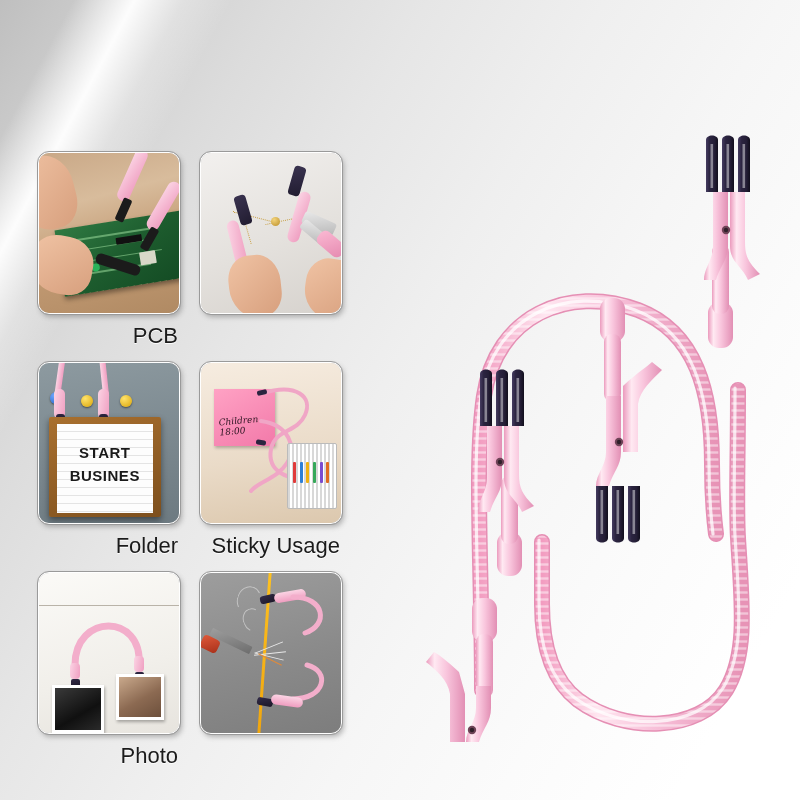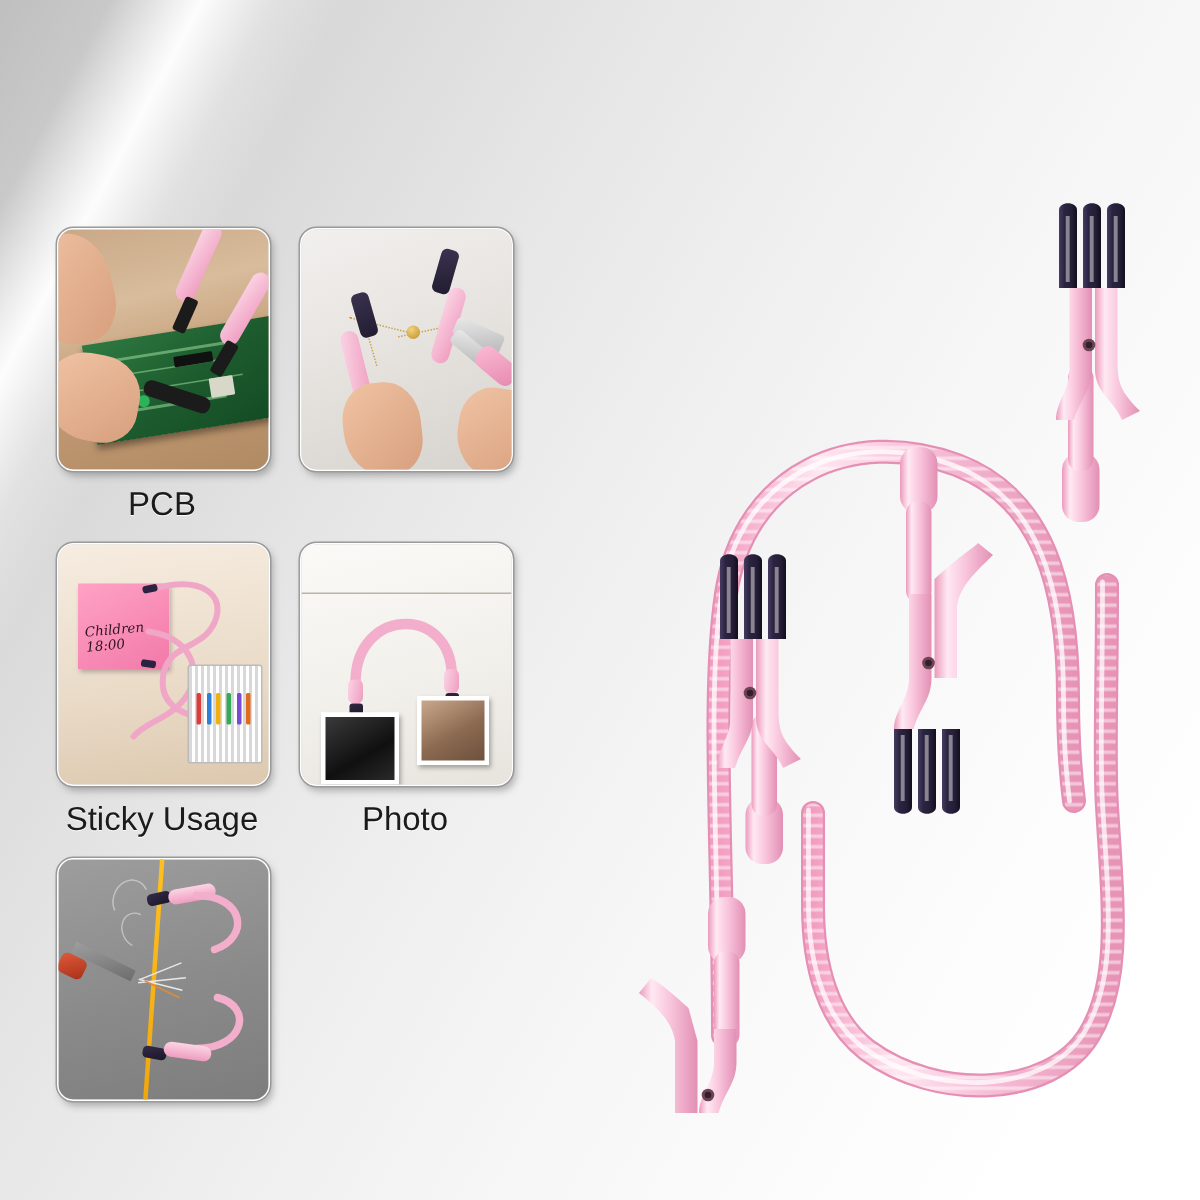--- a/index.html
+++ b/index.html
@@ -50,21 +50,21 @@
   .card{
     position:relative;width:140px;height:160px;
     border-radius:11px;
     border:1.6px solid #ffffff;
     outline:1px solid #9a9a9a;
     overflow:hidden;
     box-shadow:2px 3px 5px rgba(80,80,80,.38);
     background:#cfcfcf;
   }
   .cap{
-    height:44px;line-height:44px;text-align:center;
+    height:44px;line-height:44px;text-align:right;
     font-size:22px;color:#1b1b1b;
     text-shadow:0 1px 0 rgba(255,255,255,.9);
     white-space:nowrap;
   }
   .scene{position:absolute;inset:0;}
   
   .pcb-bg{position:absolute;inset:0;background:
       linear-gradient(165deg,#c9a887 0%,#d8bc9c 30%,#c29a73 60%,#b08a63 100%);}
   .pcb-board{position:absolute;left:14%;top:42%;width:92%;height:42%;
       background:linear-gradient(150deg,#2f7a42,#1d5c2e 50%,#134a23);
@@ -186,20 +186,50 @@
           <div class="plier" style="left:72%;top:40%;width:34px;height:13px;transform:rotate(24deg)"></div>
           <div class="plier" style="left:70%;top:46%;width:30px;height:11px;transform:rotate(40deg)"></div>
           <div style="position:absolute;left:82%;top:52%;width:30px;height:16px;
               background:linear-gradient(120deg,#fbb9d3,#e58ab0);border-radius:6px;transform:rotate(40deg)"></div>
           <div class="hand" style="left:20%;top:64%;width:52px;height:62px;transform:rotate(-6deg)"></div>
           <div class="hand" style="left:74%;top:66%;width:54px;height:60px;transform:rotate(8deg)"></div>
         </div>
       </div>
     </div>
 
+    <div class="cell">
+      <div class="card">
+        <div class="scene">
+          <div class="fd-bg"></div>
+          <div class="pin" style="left:8%;top:18%;background:radial-gradient(circle at 35% 30%,#6fa8ff,#1f5fc4)"></div>
+          <div class="pin" style="left:30%;top:20%;background:radial-gradient(circle at 35% 30%,#ffe36b,#d9a407)"></div>
+          <div class="pin" style="left:58%;top:20%;background:radial-gradient(circle at 35% 30%,#ffe36b,#d9a407)"></div>
+
+          <div style="position:absolute;left:13%;top:-6%;width:6px;height:46px;
+              background:linear-gradient(90deg,#fbd4e4,#ef9dc0);border-radius:3px;transform:rotate(8deg)"></div>
+          <div style="position:absolute;left:11%;top:16%;width:11px;height:30px;
+              background:linear-gradient(100deg,#fbd4e4,#ef9dc0);border-radius:5px"></div>
+          <div style="position:absolute;left:12%;top:32%;width:9px;height:18px;
+              background:linear-gradient(160deg,#2f2844,#1a1527);border-radius:3px"></div>
+          <div style="position:absolute;left:44%;top:-6%;width:6px;height:46px;
+              background:linear-gradient(90deg,#fbd4e4,#ef9dc0);border-radius:3px;transform:rotate(-6deg)"></div>
+          <div style="position:absolute;left:42%;top:16%;width:11px;height:30px;
+              background:linear-gradient(100deg,#fbd4e4,#ef9dc0);border-radius:5px"></div>
+          <div style="position:absolute;left:43%;top:32%;width:9px;height:18px;
+              background:linear-gradient(160deg,#2f2844,#1a1527);border-radius:3px"></div>
+          <div class="board-frame">
+            <div class="board-face">
+              <div class="board-txt" style="top:22%">START</div>
+              <div class="board-txt" style="top:48%">BUSINES</div>
+            </div>
+          </div>
+        </div>
+      </div>
+      <div class="cap">Folder</div>
+    </div>
 
     <div class="cell">
       <div class="card">
         <div class="scene">
           <div class="st-bg"></div>
           <div class="note">
             <div class="note-txt">Children 18:00</div>
           </div>
           <svg viewBox="0 0 140 160" style="position:absolute;inset:0;width:100%;height:100%">
             <path d="M62 30 C96 20 112 34 104 52 C96 70 74 66 70 86 C66 108 86 118 108 114" fill="none" stroke="#f0a6c6" stroke-width="4" stroke-linecap="round"></path>

